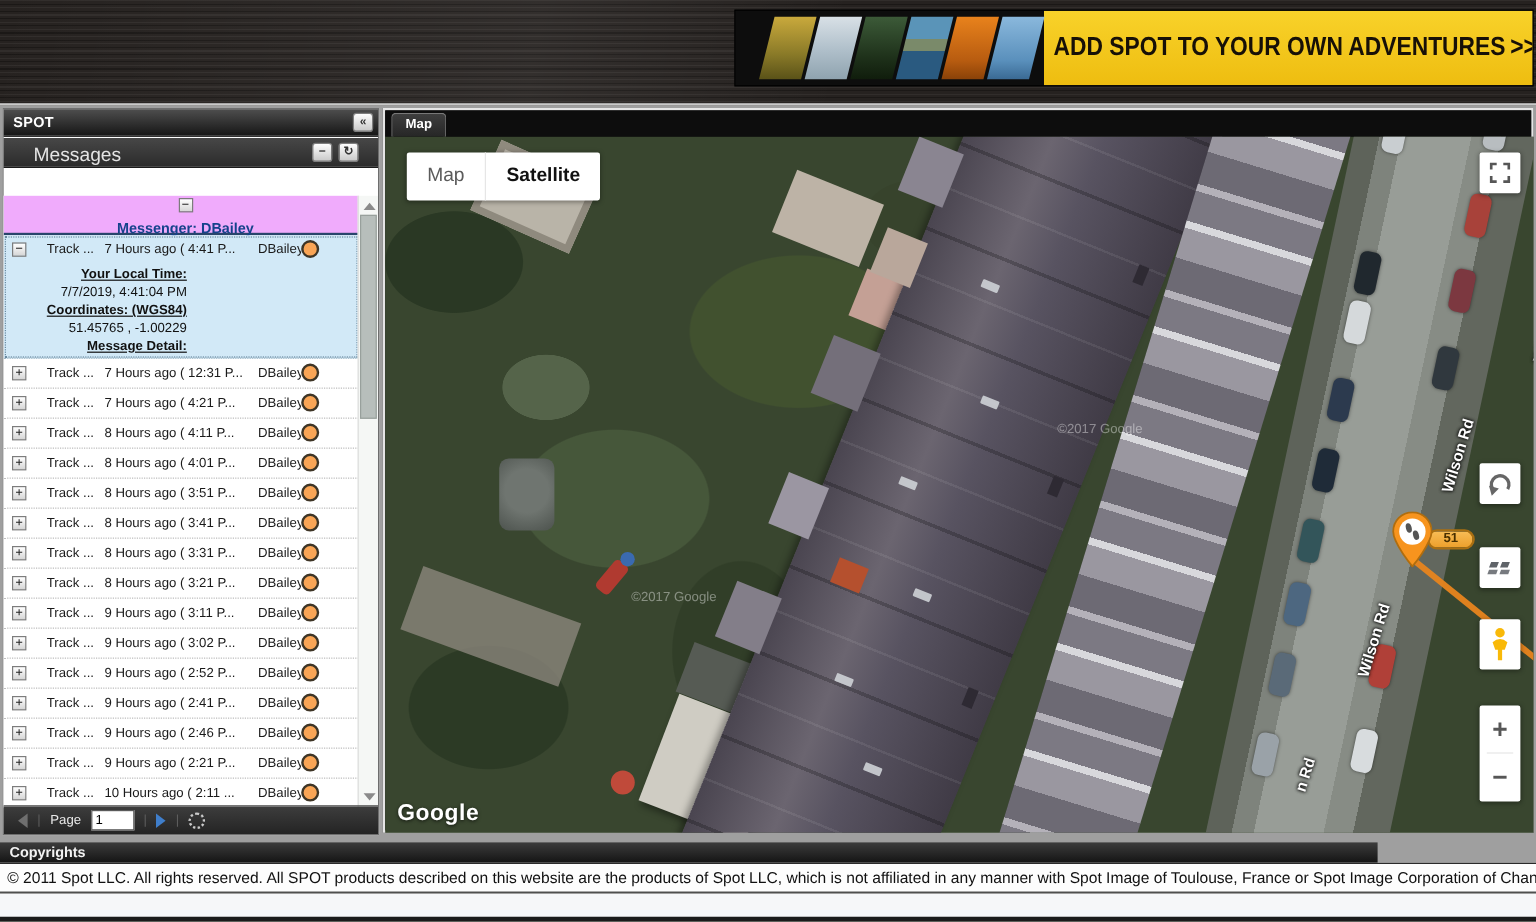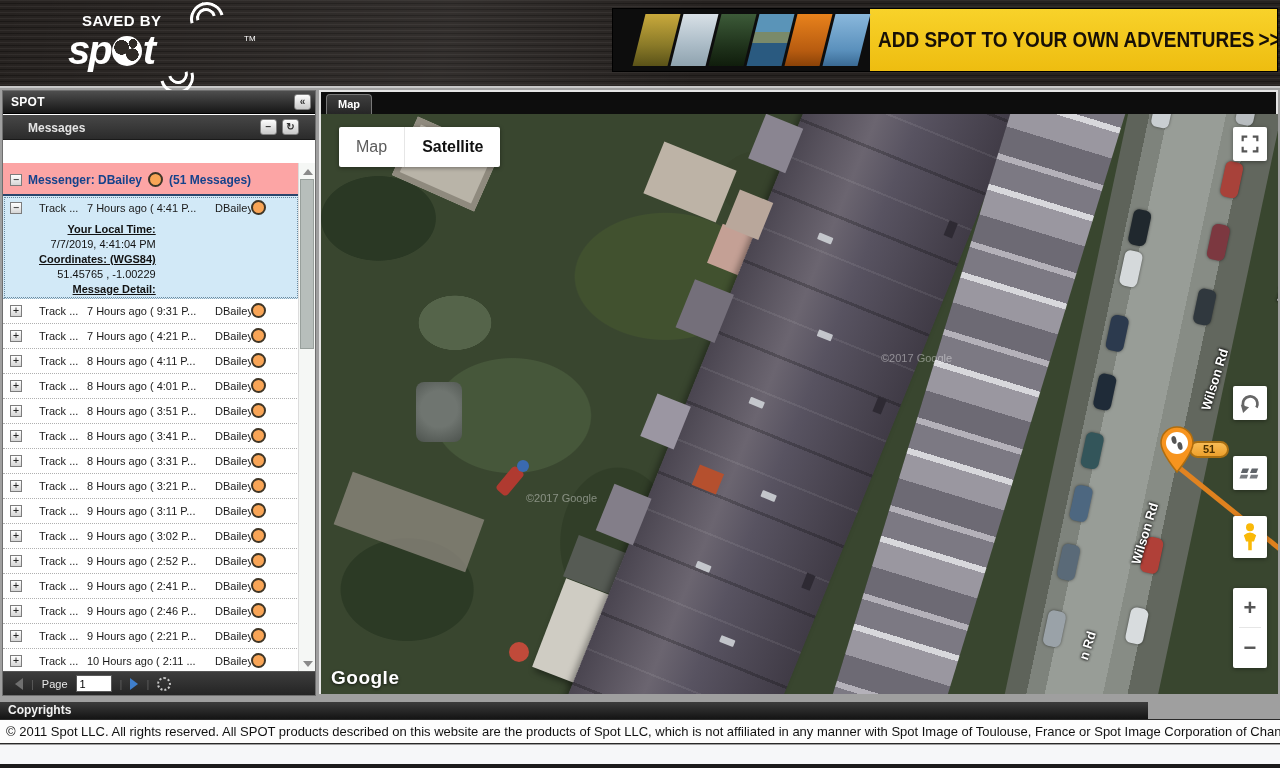--- a/index.html
+++ b/index.html
@@ -44,39 +44,39 @@
   .ad .devices { position:relative; width:148px; }
 
   
   .sidebar { position:absolute; left:2px; top:90px; width:314px; height:606px; border:1px solid #6e6e6e; background:#fff; }
   .spot-header { position:absolute; left:0; top:0; width:100%; height:23px; background:linear-gradient(180deg,#4e4e4e,#161616); border-bottom:1px solid #000; }
   .spot-header .title { position:absolute; left:8px; top:4px; color:#fff; font-size:12px; font-weight:bold; letter-spacing:.3px; }
   .sq-btn { position:absolute; width:17px; height:16px; background:linear-gradient(180deg,#fdfdfd,#c9c9c9); border:1px solid #7e7e7e; border-radius:3px; color:#333; font-size:10px; line-height:14px; text-align:center; cursor:pointer; }
   .collapse-btn { right:4px; top:3px; font-weight:bold; }
   .collapse-btn::before { content:"\00AB"; }
   .messages-bar { position:absolute; left:0; top:24px; width:100%; height:25px; background:linear-gradient(180deg,#474747,#2b2b2b); border-bottom:1px solid #1a1a1a; }
-  .messages-bar .mtitle { position:absolute; left:25px; top:6px; color:#e4e4e4; font-size:12px;font-weight:bold; }
+  .messages-bar .mtitle { position:absolute; left:25px; top:6px; color:#e4e4e4; font-size:16px; }
   .min-btn { right:38px; top:4px; }
   .min-btn::before { content:"\2212"; font-weight:bold; }
   .refresh-btn { right:16px; top:4px; }
   .refresh-btn::before { content:"\21BB"; font-weight:bold; }
 
   .grid-head { position:absolute; left:0; top:50px; width:100%; height:22px; background:linear-gradient(180deg,#4c4c4c,#2f2f2f); display:flex; color:#d8d8d8; font-size:11px; }
   .gh-cell { border-right:1px solid #1e1e1e; box-shadow:inset -1px 0 0 #5a5a5a; padding:5px 0 0 8px; height:100%; }
   .gh-icon { width:28px; }
   .gh-type { width:50px; }
   .gh-time { width:124px; cursor:pointer; }
   .gh-msgr { width:92px; }
   .gh-corner { flex:1; border-right:none; }
   .sort-arrow { display:inline-block; width:0; height:0; border-left:4px solid transparent; border-right:4px solid transparent; border-top:5px solid #b8b8b8; margin-left:5px; }
 
   .grid-body { position:absolute; left:0; top:72px; width:100%; height:510px; background:#fff; overflow:hidden; }
   .grid-rows { position:absolute; left:0; top:0; width:296px; }
 
-  .group-row { position:relative; height:33px; background:#fca5a5; border-bottom:2px solid #29456b; display:flex; align-items:center; gap:6px; padding:2px 0 0 7px; cursor:pointer; }
+  .group-row { position:relative; height:33px; background:#f0abfc; border-bottom:2px solid #29456b; display:flex; align-items:center; gap:6px; padding:2px 0 0 7px; cursor:pointer;flex-direction:column; }
   .group-row .glabel { color:#15428b; font-size:12px; font-weight:bold; }
   .dot { display:inline-block; width:15px; height:15px; border-radius:50%; background:#f9a556; border:2px solid #3e3526; }
 
   .expander { position:relative; width:12px; height:12px; border:1px solid #7c7c7c; background:linear-gradient(180deg,#ffffff,#d6d6d6); font-family:"DejaVu Sans Mono", monospace; font-size:10px; line-height:10px; text-align:center; color:#222; cursor:pointer; flex:none; }
   .expander.plus::before { content:"+"; }
   .expander.minus::before { content:"\2212"; }
 
   .expanded-row { position:relative; height:103px; background:#d2e9f7; border-bottom:1px dotted #8aa5b5; outline:1px dotted #6a8aa0; outline-offset:-2px; cursor:pointer; }
   .rowline { position:relative; height:25px; }
   .rowline .expander { position:absolute; left:7px; top:6px; }
@@ -171,33 +171,20 @@
   .copy-row { position:absolute; left:0; top:719px; width:1280px; height:25px; background:#fdfdfd; border-top:1px solid #2a2a2a; border-bottom:1px solid #2a2a2a; color:#111; font-size:13px; padding:4px 6px; white-space:nowrap; }
   .copy-space { position:absolute; left:0; top:745px; width:1280px; height:19px; background:#f6f7f9; }
   .bottom-strip { position:absolute; left:0; top:764px; width:1280px; height:4px; background:#1b1b1b; }
 </style>
 </head>
 <body>
 
 <div class="page">
 
   <div class="topbar">
-    <div class="logo">
-      <span class="savedby">SAVED BY</span>
-      <div class="arc a1"></div>
-      <div class="arc a2"></div>
-      <div class="spotword">
-          <span>sp</span>
-          <span class="globe"></span>
-          <span>t</span>
-        </div>
-      <div class="arc b1"></div>
-      <div class="arc b2"></div>
-      <span class="tm">TM</span>
-    </div>
     <div class="ad">
       <div class="tiles">
         <div class="tile t1"></div>
         <div class="tile t2"></div>
         <div class="tile t3"></div>
         <div class="tile t4"></div>
         <div class="tile t5"></div>
         <div class="tile t6"></div>
       </div>
       <div class="blend"></div>
@@ -244,21 +231,21 @@
             <div>7/7/2019, 4:41:04 PM</div>
             <div class="lnk">Coordinates: (WGS84)</div>
             <div>51.45765 , -1.00229</div>
             <div class="lnk">Message Detail:</div>
           </div>
         </div>
         <div id="message-rows">
             <div class="mrow">
               <span class="expander plus"></span>
               <span class="cell type">Track ...</span>
-              <span class="cell time">7 Hours ago ( 9:31 P...</span>
+              <span class="cell time">7 Hours ago ( 12:31 P...</span>
               <span class="cell msgr">DBailey</span>
               <span class="dot rowdot"></span>
             </div>
             <div class="mrow">
               <span class="expander plus"></span>
               <span class="cell type">Track ...</span>
               <span class="cell time">7 Hours ago ( 4:21 P...</span>
               <span class="cell msgr">DBailey</span>
               <span class="dot rowdot"></span>
             </div>

